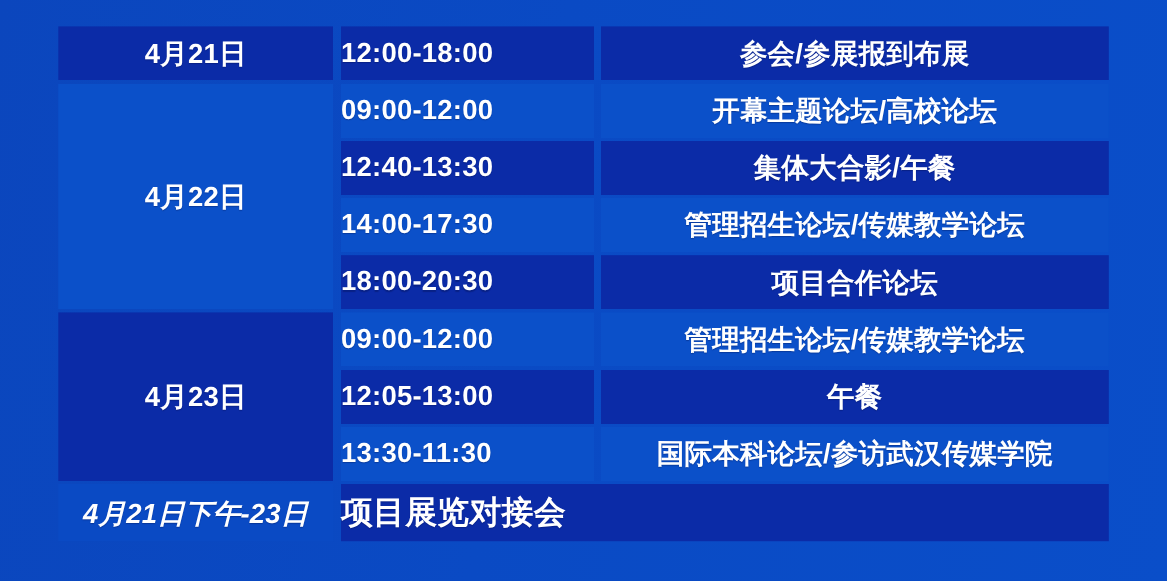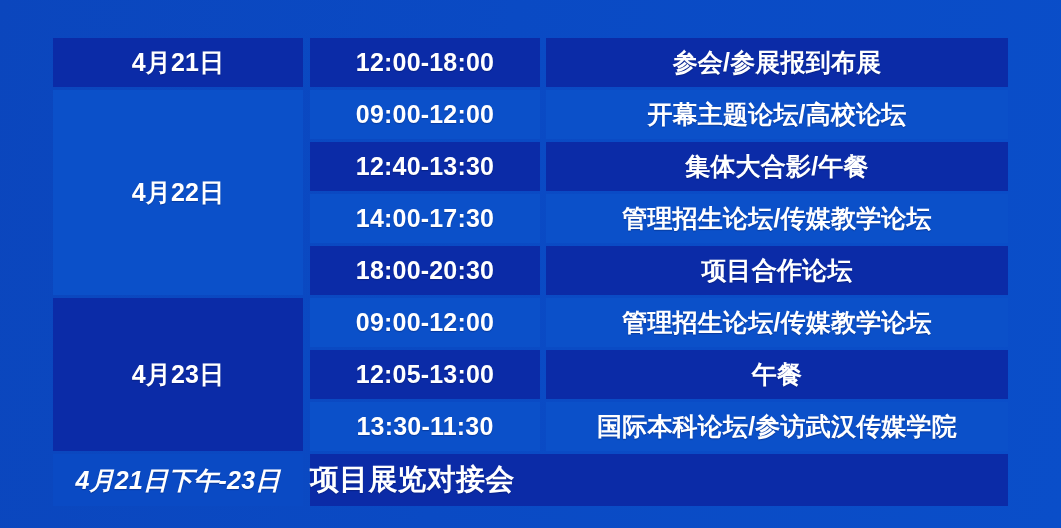--- a/index.html
+++ b/index.html
@@ -19,21 +19,21 @@
     left: 0;
     top: 0;
     width: 1061px;
     height: 528px;
     background: linear-gradient(100deg, #0b46bd 0%, #0a4ac4 45%, #0a4ec9 100%);
   }
 
   .schedule-table {
     position: absolute;
     left: 53px;
-    top: 38px;
+    top: 24px;
     width: 955px;
     height: 457px;
     border-collapse: separate;
     border-spacing: 0;
     table-layout: fixed;
   }
 
   .schedule-table td {
     padding: 0;
     vertical-align: middle;
@@ -63,21 +63,21 @@
   .cell-date {
     text-align: center;
     font-size: 25px;
   }
   .cell-date-wide {
     text-align: center;
     font-size: 25px;
     font-style: italic;
   }
   .cell-time {
-    text-align: center;
+    text-align: left;
     font-size: 25px;
     padding-left: 20px;
     font-variant-numeric: tabular-nums;
   }
   .cell-event {
     text-align: center;
     font-size: 25px;
     padding-left: 28px;
   }
   .cell-merged-event {

